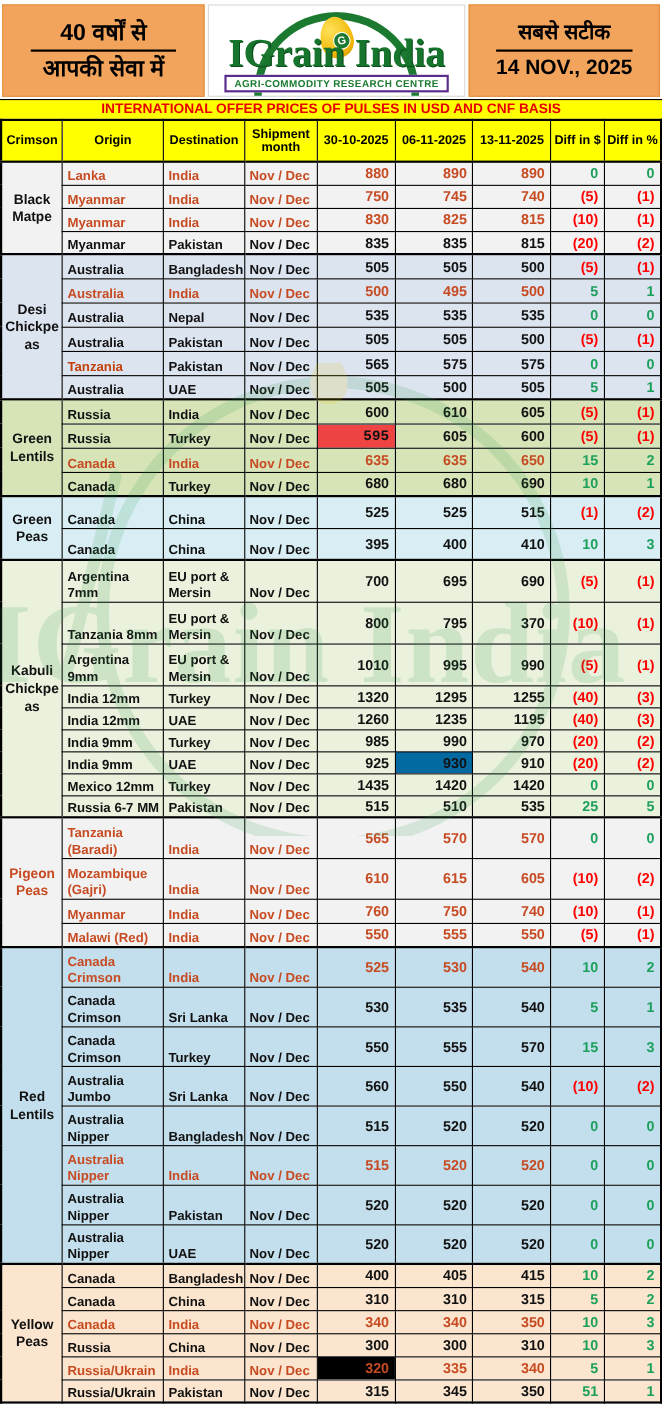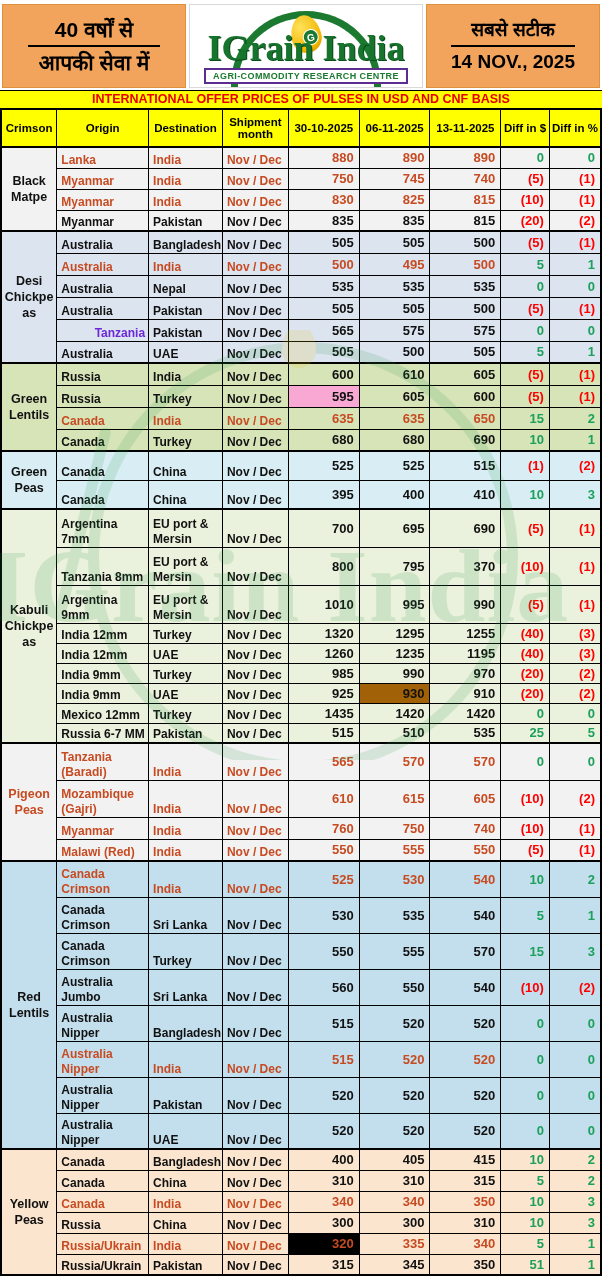--- a/index.html
+++ b/index.html
@@ -208,21 +208,21 @@
         <td class="txt" style="color: rgb(17, 17, 17); background: rgb(220, 228, 240);">Australia</td>
         <td class="txt" style="color: rgb(17, 17, 17); background: rgb(220, 228, 240);">Pakistan</td>
         <td class="txt" style="color: rgb(17, 17, 17); background: rgb(220, 228, 240);">Nov / Dec</td>
         <td class="num" style="color: rgb(17, 17, 17); background: rgb(220, 228, 240);">505</td>
         <td class="num" style="color: rgb(17, 17, 17); background: rgb(220, 228, 240);">505</td>
         <td class="num" style="color: rgb(17, 17, 17); background: rgb(220, 228, 240);">500</td>
         <td class="num" style="color: rgb(254, 0, 0); background: rgb(220, 228, 240);">(5)</td>
         <td class="num" style="color: rgb(254, 0, 0); background: rgb(220, 228, 240);">(1)</td>
       </tr>
       <tr style="height: 22px;">
-        <td class="txt" style="color: #6d28d9; background: rgb(220, 228, 240); text-align: right;">Tanzania</td>
+        <td class="txt" style="color: #c2410c; background: rgb(220, 228, 240);">Tanzania</td>
         <td class="txt" style="color: rgb(17, 17, 17); background: rgb(220, 228, 240);">Pakistan</td>
         <td class="txt" style="color: rgb(17, 17, 17); background: rgb(220, 228, 240);">Nov / Dec</td>
         <td class="num" style="color: rgb(17, 17, 17); background: rgb(220, 228, 240);">565</td>
         <td class="num" style="color: rgb(17, 17, 17); background: rgb(220, 228, 240);">575</td>
         <td class="num" style="color: rgb(17, 17, 17); background: rgb(220, 228, 240);">575</td>
         <td class="num" style="color: rgb(28, 160, 92); background: rgb(220, 228, 240);">0</td>
         <td class="num" style="color: rgb(28, 160, 92); background: rgb(220, 228, 240);">0</td>
       </tr>
       <tr style="height: 22px;">
         <td class="txt" style="color: rgb(17, 17, 17); background: rgb(220, 228, 240);">Australia</td>
@@ -242,21 +242,21 @@
         <td class="num" style="color: rgb(17, 17, 17); background: rgb(214, 228, 184);">600</td>
         <td class="num" style="color: rgb(17, 17, 17); background: rgb(214, 228, 184);">610</td>
         <td class="num" style="color: rgb(17, 17, 17); background: rgb(214, 228, 184);">605</td>
         <td class="num" style="color: rgb(254, 0, 0); background: rgb(214, 228, 184);">(5)</td>
         <td class="num" style="color: rgb(254, 0, 0); background: rgb(214, 228, 184);">(1)</td>
       </tr>
       <tr style="height: 22px;">
         <td class="txt" style="color: rgb(17, 17, 17); background: rgb(214, 228, 184);">Russia</td>
         <td class="txt" style="color: rgb(17, 17, 17); background: rgb(214, 228, 184);">Turkey</td>
         <td class="txt" style="color: rgb(17, 17, 17); background: rgb(214, 228, 184);">Nov / Dec</td>
-        <td class="num" style="color: rgb(17, 17, 17); background: #f9a8d4;">595</td>
+        <td class="num" style="color: rgb(17, 17, 17); background: #ef4444; font-family: Liberation Mono, monospace;">595</td>
         <td class="num" style="color: rgb(17, 17, 17); background: rgb(214, 228, 184);">605</td>
         <td class="num" style="color: rgb(17, 17, 17); background: rgb(214, 228, 184);">600</td>
         <td class="num" style="color: rgb(254, 0, 0); background: rgb(214, 228, 184);">(5)</td>
         <td class="num" style="color: rgb(254, 0, 0); background: rgb(214, 228, 184);">(1)</td>
       </tr>
       <tr style="height: 22px;">
         <td class="txt" style="color: rgb(199, 75, 34); background: rgb(214, 228, 184);">Canada</td>
         <td class="txt" style="color: rgb(199, 75, 34); background: rgb(214, 228, 184);">India</td>
         <td class="txt" style="color: rgb(199, 75, 34); background: rgb(214, 228, 184);">Nov / Dec</td>
         <td class="num" style="color: rgb(199, 75, 34); background: rgb(214, 228, 184);">635</td>
@@ -355,21 +355,21 @@
         <td class="num" style="color: rgb(17, 17, 17); background: rgb(234, 241, 220);">990</td>
         <td class="num" style="color: rgb(17, 17, 17); background: rgb(234, 241, 220);">970</td>
         <td class="num" style="color: rgb(254, 0, 0); background: rgb(234, 241, 220);">(20)</td>
         <td class="num" style="color: rgb(254, 0, 0); background: rgb(234, 241, 220);">(2)</td>
       </tr>
       <tr style="height: 20px;">
         <td class="txt" style="color: rgb(17, 17, 17); background: rgb(234, 241, 220);">India 9mm</td>
         <td class="txt" style="color: rgb(17, 17, 17); background: rgb(234, 241, 220);">UAE</td>
         <td class="txt" style="color: rgb(17, 17, 17); background: rgb(234, 241, 220);">Nov / Dec</td>
         <td class="num" style="color: rgb(17, 17, 17); background: rgb(234, 241, 220);">925</td>
-        <td class="num" style="color: rgb(17, 17, 17); background: #a16207; margin-left: 36px;">930</td>
+        <td class="num" style="color: rgb(17, 17, 17); background: #0369a1; margin-left: 36px;">930</td>
         <td class="num" style="color: rgb(17, 17, 17); background: rgb(234, 241, 220);">910</td>
         <td class="num" style="color: rgb(254, 0, 0); background: rgb(234, 241, 220);">(20)</td>
         <td class="num" style="color: rgb(254, 0, 0); background: rgb(234, 241, 220);">(2)</td>
       </tr>
       <tr style="height: 20px;">
         <td class="txt" style="color: rgb(17, 17, 17); background: rgb(234, 241, 220);">Mexico 12mm</td>
         <td class="txt" style="color: rgb(17, 17, 17); background: rgb(234, 241, 220);">Turkey</td>
         <td class="txt" style="color: rgb(17, 17, 17); background: rgb(234, 241, 220);">Nov / Dec</td>
         <td class="num" style="color: rgb(17, 17, 17); background: rgb(234, 241, 220);">1435</td>
         <td class="num" style="color: rgb(17, 17, 17); background: rgb(234, 241, 220);">1420</td>

